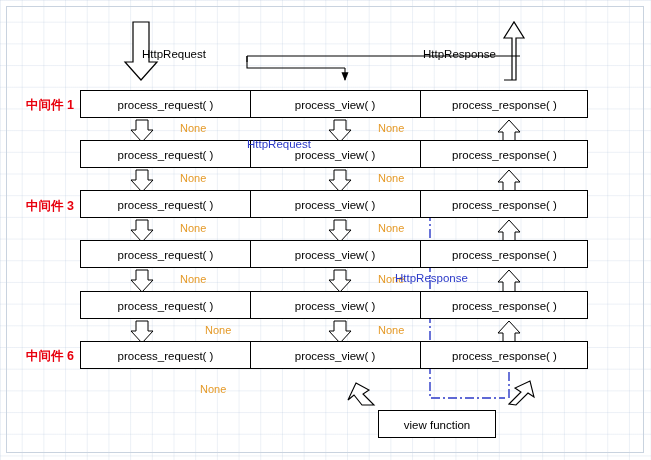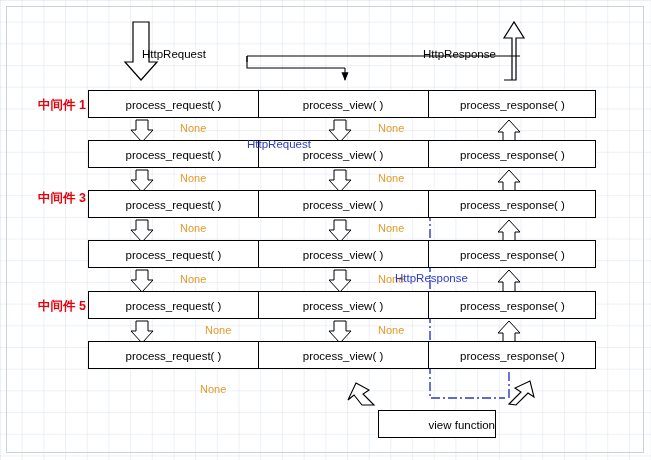--- a/index.html
+++ b/index.html
@@ -26,54 +26,54 @@
     position:absolute;left:6px;top:6px;width:638px;height:447px;
     border:1px solid #c9d3df;
     box-sizing:border-box;
   }
   svg#wires{
     position:absolute;left:0;top:0;width:651px;height:460px;
     overflow:visible;
   }
   .row{
     position:absolute;
-    left:88px;width:508px;height:28px;
+    left:80px;width:508px;height:28px;
     border:1px solid #000;
     box-sizing:border-box;
     background:#fff;
   }
   .cellsep{
     position:absolute;top:0;height:100%;width:0;border-left:1px solid #000;
   }
   .cell{
     position:absolute;top:0;height:28px;line-height:28px;
     font-size:11.5px;color:#000;text-align:center;
     white-space:nowrap;
   }
   .c1{left:0px;width:169px;}
   .c2{left:169px;width:170px;text-align:center;}
   .c3{left:339px;width:169px;}
   .mwlabel{
     position:absolute;left:14px;width:72px;
     font-size:12.5px;color:#e8000d;font-weight:700;
-    text-align:right;white-space:nowrap;
+    text-align:center;white-space:nowrap;
   }
   .none{
     position:absolute;font-size:11px;color:#e59a28;white-space:nowrap;margin-left:20px;
   }
   .bluelbl{
     position:absolute;font-size:11.5px;color:#2b39c8;white-space:nowrap;
   }
   .blacklbl{
     position:absolute;font-size:11.5px;color:#000;white-space:nowrap;
   }
   .viewfn{
     position:absolute;left:378px;top:410px;width:118px;height:28px;
     border:1px solid #000;box-sizing:border-box;background:#fff;
-    font-size:11.5px;line-height:28px;text-align:right;color:#000;
+    font-size:11.5px;line-height:28px;text-align:center;color:#000;
   }
 </style>
 </head>
 <body>
 
 <div id="stage">
 
   <div class="grid"></div>
   <div class="border"></div>
 
@@ -157,46 +157,46 @@
     <div class="cell c3">process_response( )</div>
   </div>
 
   <div class="row" style="top:190px">
     <div class="cellsep" style="left:169px"></div>
     <div class="cellsep" style="left:339px"></div>
     <div class="cell c1">process_request( )</div>
     <div class="cell c2">process_view( )</div>
     <div class="cell c3">process_response( )</div>
   </div>
-  <div class="mwlabel" style="top:190px">中间件 3</div>
+  <div class="mwlabel" style="top:198px">中间件 3</div>
 
   <div class="row" style="top:240px">
     <div class="cellsep" style="left:169px"></div>
     <div class="cellsep" style="left:339px"></div>
     <div class="cell c1">process_request( )</div>
     <div class="cell c2">process_view( )</div>
     <div class="cell c3">process_response( )</div>
   </div>
 
   <div class="row" style="top:291px">
     <div class="cellsep" style="left:169px"></div>
     <div class="cellsep" style="left:339px"></div>
     <div class="cell c1">process_request( )</div>
     <div class="cell c2">process_view( )</div>
     <div class="cell c3">process_response( )</div>
   </div>
-  <div class="mwlabel" style="top:298px">中间件 5</div>
 
   <div class="row" style="top:341px">
     <div class="cellsep" style="left:169px"></div>
     <div class="cellsep" style="left:339px"></div>
     <div class="cell c1">process_request( )</div>
     <div class="cell c2">process_view( )</div>
     <div class="cell c3">process_response( )</div>
   </div>
+  <div class="mwlabel" style="top:348px">中间件 6</div>
 
   <div class="none" style="left:160px;top:122px">None</div>
   <div class="none" style="left:358px;top:122px">None</div>
   <div class="none" style="left:160px;top:172px">None</div>
   <div class="none" style="left:358px;top:172px">None</div>
   <div class="none" style="left:160px;top:222px">None</div>
   <div class="none" style="left:358px;top:222px">None</div>
   <div class="none" style="left:160px;top:273px">None</div>
   <div class="none" style="left:358px;top:273px">None</div>
   <div class="none" style="left:185px;top:324px">None</div>

